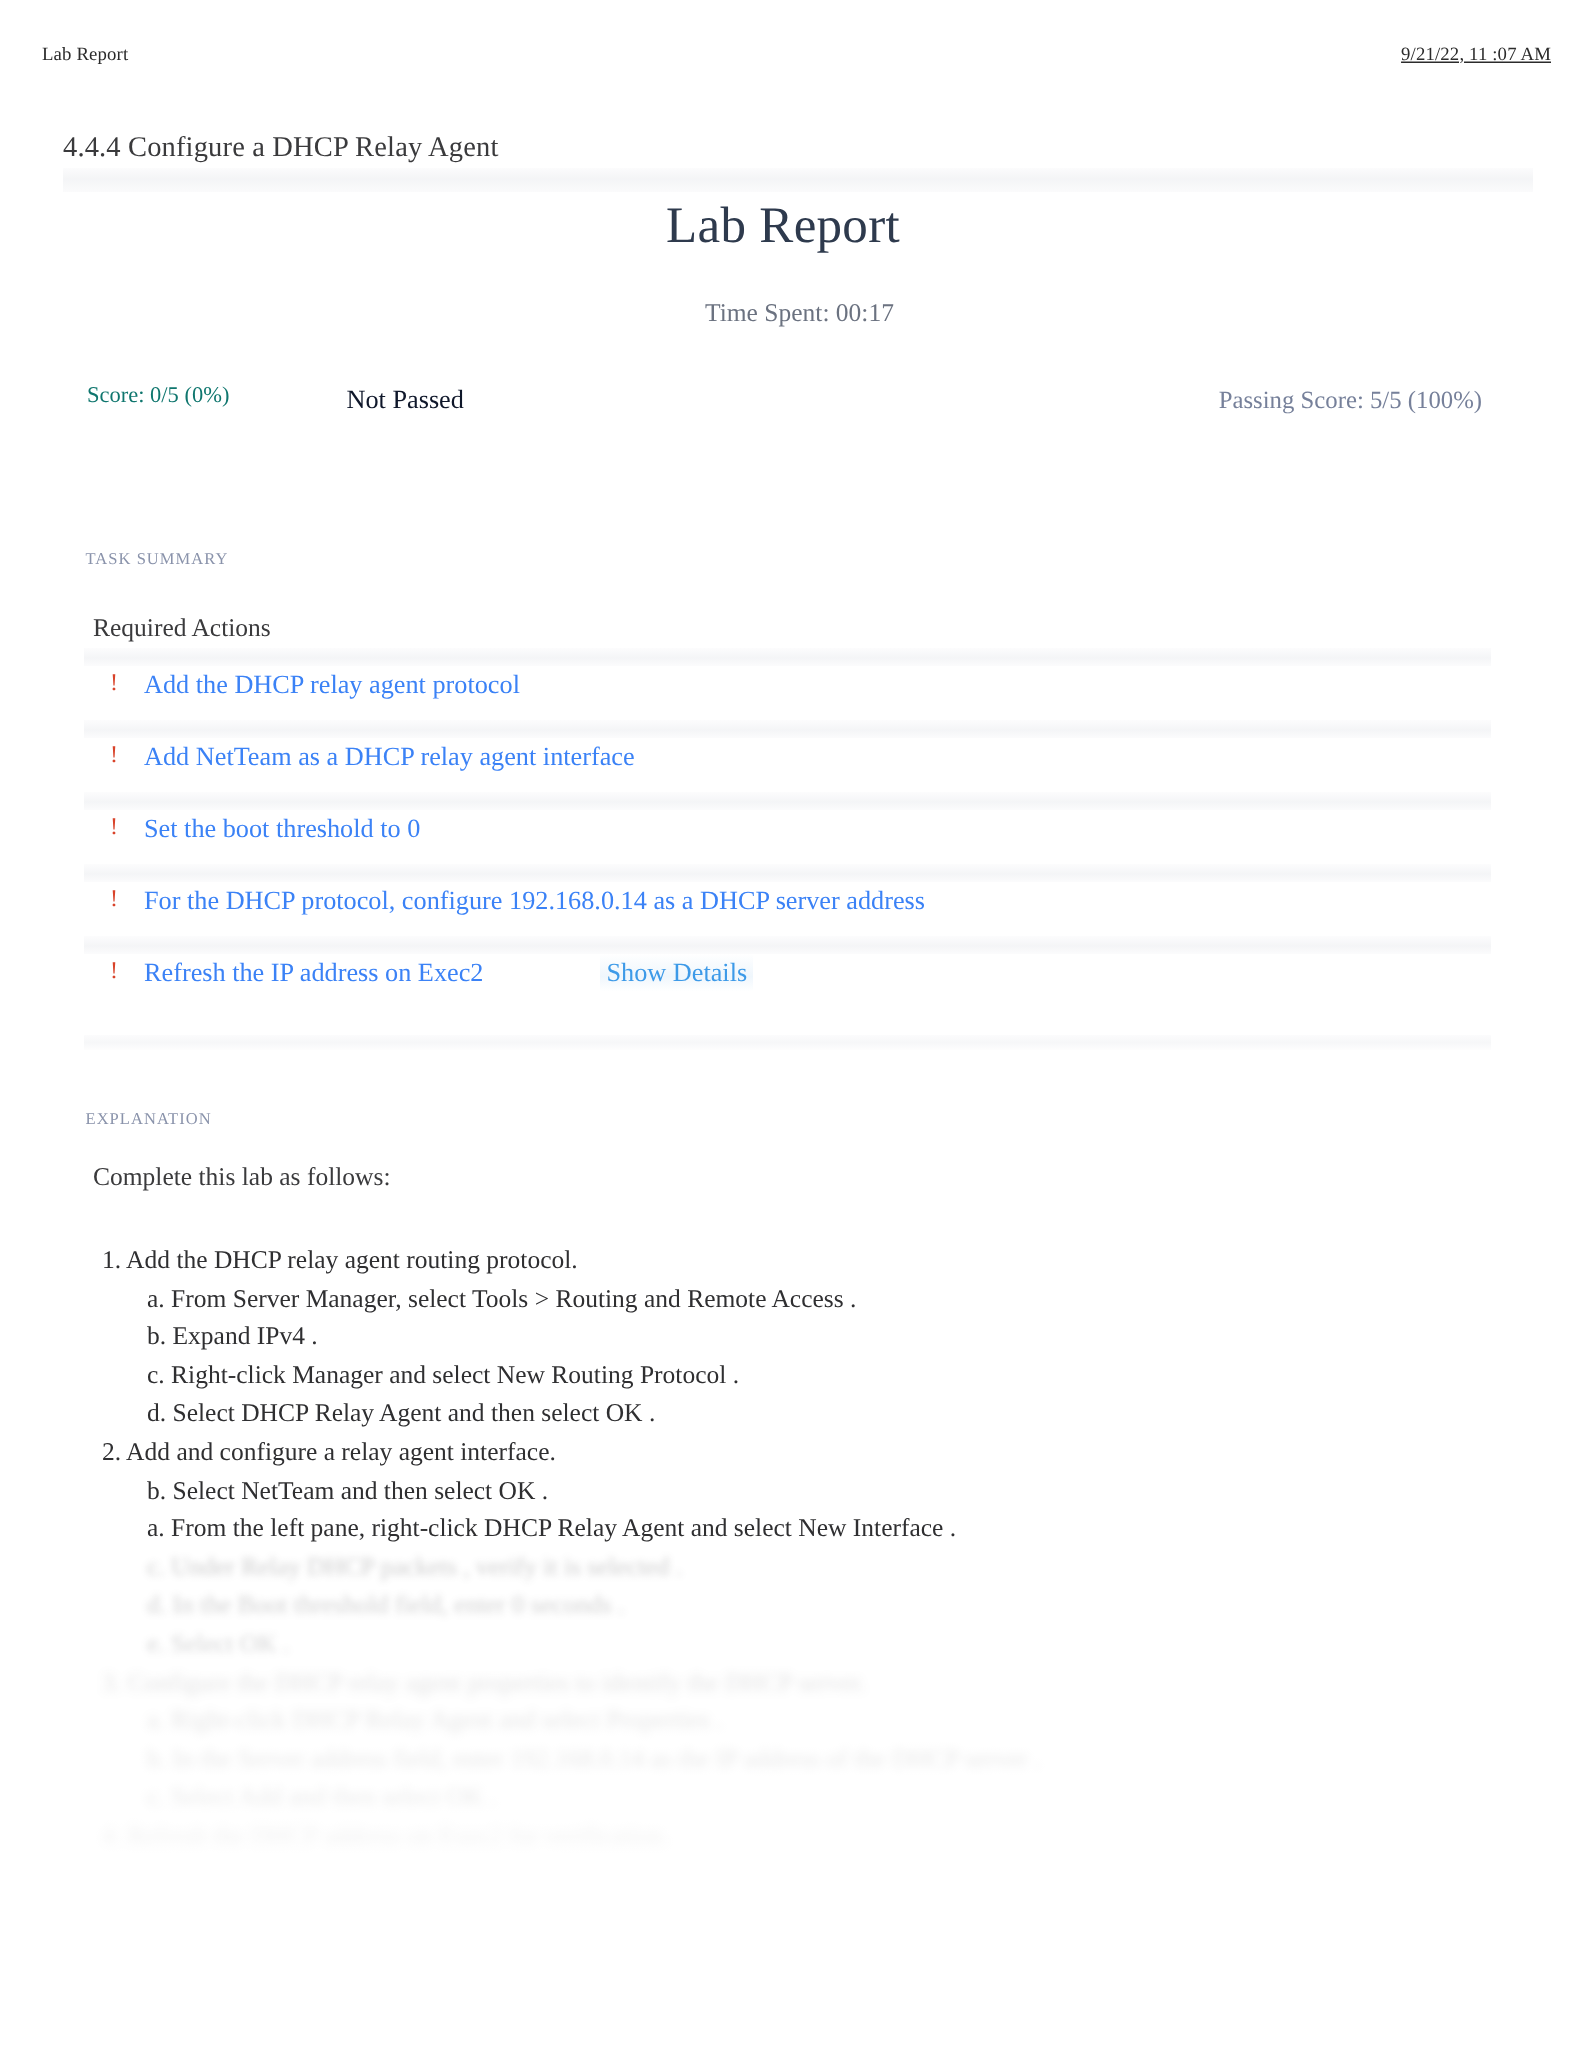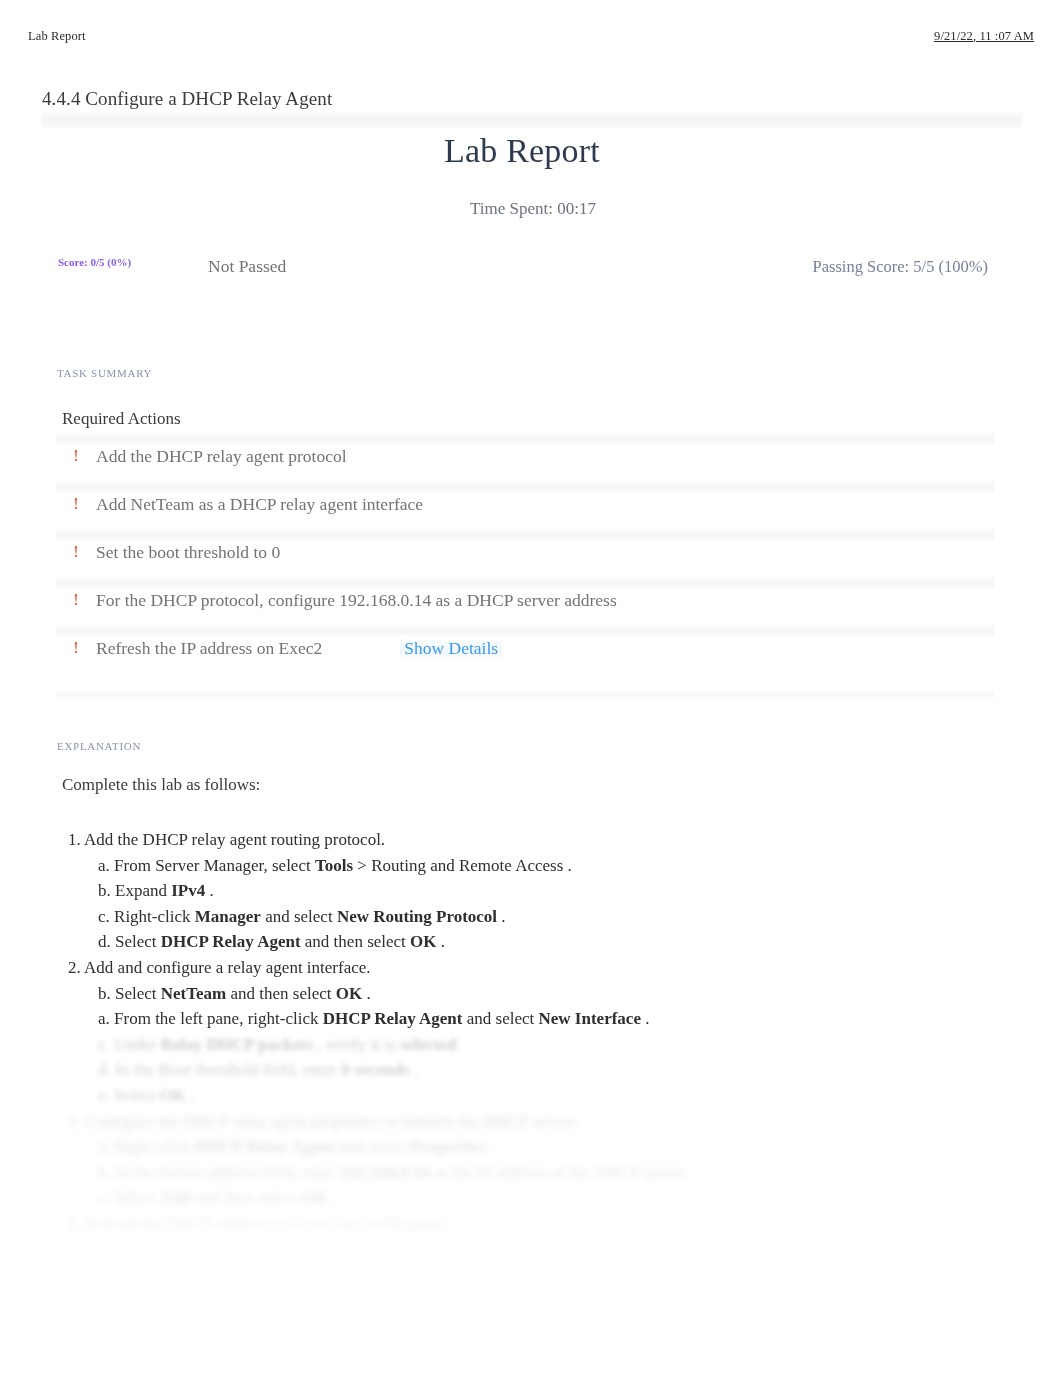--- a/index.html
+++ b/index.html
@@ -89,30 +89,29 @@
     position: absolute;
     top: 256px;
     left: 0;
     width: 1062px;
     height: 30px;
   }
   .score-text {
     position: absolute;
     left: 58px;
     top: 0;
-    font-size: 11px;
-    color: #8b5cf6;
-    font-weight: bold;
+    font-size: 15px;
+    color: #0f766e;
   }
   .pass-state {
     position: absolute;
-    left: 208px;
+    left: 231px;
     top: 0;
     font-size: 17.5px;
-    color: #737373;
+    color: #0f172a;
   }
   .passing-score {
     position: absolute;
     right: 74px;
     top: 1px;
     font-size: 16.5px;
     color: #76809a;
   }
 
   
@@ -160,21 +159,21 @@
     width: 40px;
     flex: 0 0 40px;
     text-align: center;
     font-size: 16px;
     color: #d9432a;
     font-family: "Liberation Serif", serif;
   }
   .action-row .atext {
     position: relative;
     font-size: 17.5px;
-    color: #737373;
+    color: #3b82f6;
   }
   .action-row .details-link {
     position: relative;
     margin-left: 78px;
     font-size: 17.5px;
     color: #3d9ae8;
     text-decoration: none;
     padding: 2px 4px;
     border-radius: 2px;
     background: linear-gradient(to bottom, rgba(230,241,250,0) 0%, rgba(226,239,250,.55) 60%, rgba(235,244,252,0) 100%);
@@ -194,21 +193,21 @@
     position: absolute;
     top: 827px;
     left: 62px;
     width: 950px;
     font-size: 17px;
     color: #2f2f31;
     line-height: 25.6px;
   }
   .expl .lvl1 { margin-left: 6px; }
   .expl .lvl2 { margin-left: 36px; }
-  .ui { font-weight: bold; text-align: center; }
+  .ui { font-weight: normal; text-align: center; }
   .f1 { filter: blur(2.6px); opacity: .34; }
   .f2 { filter: blur(3.2px); opacity: .26; }
   .f3 { filter: blur(3.6px); opacity: .20; }
 
   .veil {
     position: absolute;
     left: 0;
     top: 1028px;
     width: 1062px;
     height: 349px;

